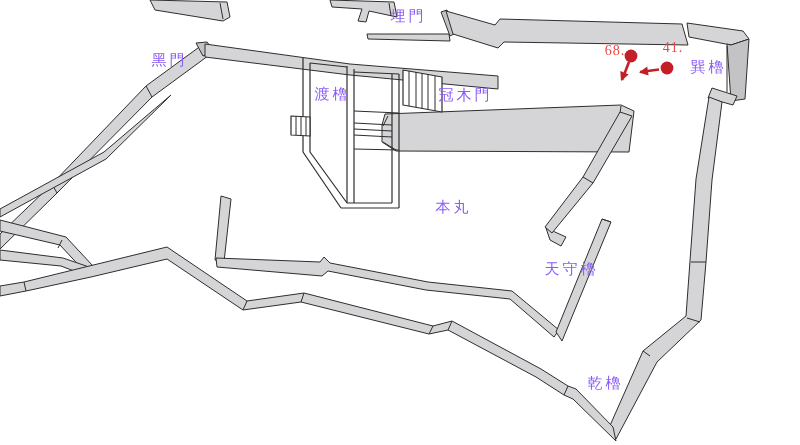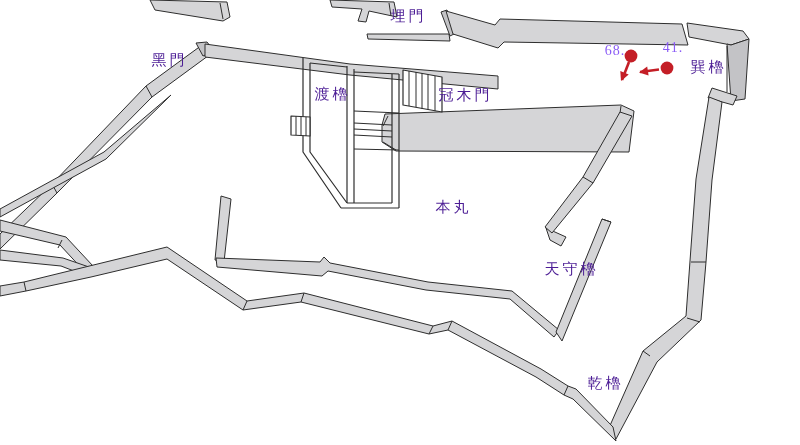--- a/index.html
+++ b/index.html
@@ -18,26 +18,26 @@
   .wall{fill:var(--wall-fill);stroke:var(--outline);stroke-width:1;stroke-linejoin:round;}
   .shade{fill:var(--wall-shade);stroke:var(--outline);stroke-width:1;stroke-linejoin:round;}
   .joint{fill:none;stroke:var(--outline);stroke-width:1;}
   .room{fill:none;stroke:var(--outline);stroke-width:1.2;stroke-linejoin:round;}
   .roomfill{fill:#ffffff;stroke:var(--outline);stroke-width:1.2;stroke-linejoin:round;}
   .red-dot{fill:var(--accent-red);stroke:none;}
   .red-line{stroke:var(--accent-red);stroke-width:2.6;fill:none;}
   .red-head{fill:var(--accent-red);stroke:none;}
   .map-label{
     position:absolute;transform:translate(-50%,-50%);
-    font-size:15px;letter-spacing:3px;color:#4c1d95;white-space:nowrap;
+    font-size:15px;letter-spacing:3px;color:#8b5cf6;white-space:nowrap;
     text-indent:3px; 
   }
   .num-label{
     position:absolute;transform:translate(-50%,-50%);
-    font-size:14px;letter-spacing:1px;color:#8b5cf6;white-space:nowrap;
+    font-size:14px;letter-spacing:1px;color:#ef4444;white-space:nowrap;
   }
 </style>
 </head>
 <body>
 
 <div class="stage">
   <svg width="800" height="445" viewBox="0 0 800 445">
 
     <g>
       <polygon class="wall" points="150,0 227,2 230,17 223,21 155,10"></polygon>

